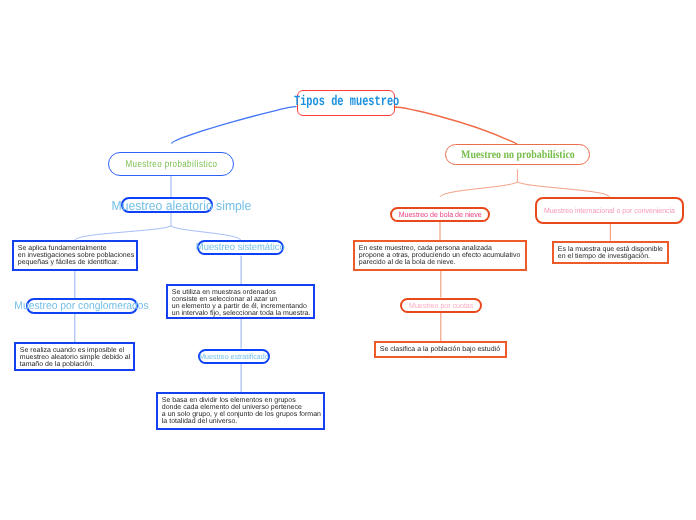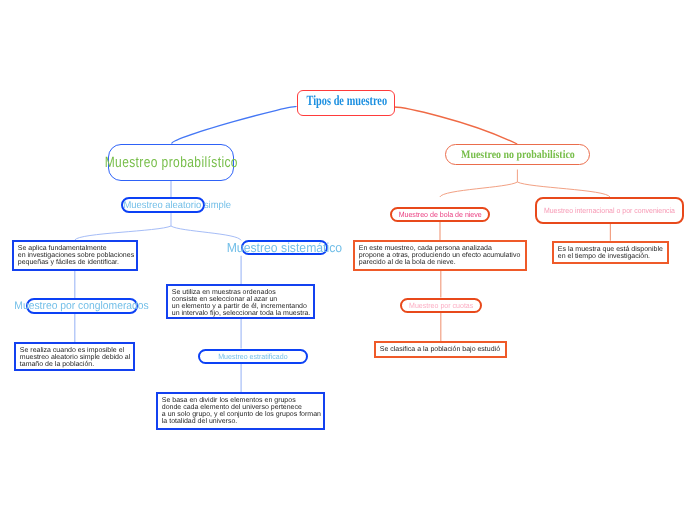--- a/index.html
+++ b/index.html
@@ -5,21 +5,21 @@
 <style>
   html,body{margin:0;padding:0;}
   body{width:696px;height:520px;background:#ffffff;overflow:hidden;position:relative;
        font-family:"DejaVu Sans",sans-serif;-webkit-font-smoothing:antialiased;text-rendering:geometricPrecision;}
   #connectors{position:absolute;left:0;top:0;width:696px;height:520px;pointer-events:none;}
   .node{position:absolute;box-sizing:border-box;background:#ffffff;display:flex;
         align-items:center;justify-content:center;white-space:nowrap;will-change:transform;}
   .note{position:absolute;box-sizing:border-box;background:#ffffff;will-change:transform;}
   .note .ln{white-space:pre;color:#262626;}
   .f-sans{font-family:"Liberation Sans",sans-serif;}
-  .f-sans-bold{font-family:Liberation Serif, serif;font-weight:bold;}
+  .f-sans-bold{font-family:Liberation Mono, monospace;font-weight:bold;}
   .f-serif-bold{font-family:"Liberation Serif",serif;font-weight:bold;}
 </style>
 </head>
 <body>
 
 <svg id="connectors" viewBox="0 0 696 520">
     <path d="M296.5,106.8 C296,103.5 170.3,137.5 171.8,143.6" fill="none" stroke="#4477f5" stroke-width="1.3"></path>
     <path d="M394,107 C403,107 467,120 517.2,144" fill="none" stroke="#ef6a45" stroke-width="1.3"></path>
     <path d="M171,169.5 L171,197" fill="none" stroke="#a6bdf7" stroke-width="1.2"></path>
     <path d="M171.0,213.0 L171.0,226.0" fill="none" stroke="#a6bdf7" stroke-width="1"></path>
@@ -35,36 +35,36 @@
     <path d="M517.4,182.0 C529.0,188.0 605.8,189.2 610.0,197.0" fill="none" stroke="#f2a184" stroke-width="1"></path>
     <path d="M440,212.2 L440,240.2" fill="none" stroke="#f2a184" stroke-width="1.2"></path>
     <path d="M440.8,270.5 L440.8,297.5" fill="none" stroke="#f2a184" stroke-width="1.2"></path>
     <path d="M440.8,312.9 L440.8,341.5" fill="none" stroke="#f2a184" stroke-width="1.2"></path>
     <path d="M610.4,212.2 L610.4,240.8" fill="none" stroke="#f2a184" stroke-width="1.2"></path>
   </svg>
 <div id="nodes">
     <div class="node f-sans-bold" style="left: 296.5px; top: 90px; width: 97.5px; height: 26px; border: 1.6px solid rgb(255, 59, 59); border-radius: 6px; color: rgb(27, 143, 224); font-size: 14px; word-spacing: 0.2px;">
       <span style="display: inline-block; transform: scaleX(0.735); position: relative; top: -0.6px; left: 1px;">Tipos de muestreo</span>
     </div>
-    <div class="node f-sans" style="left: 108px; top: 144px; width: 126px; height: 37px; border: 1.8px solid rgb(46, 98, 247); border-radius: 13px; color: rgb(119, 190, 74); font-size: 15px; letter-spacing: 0.5px;">
+    <div class="node f-sans" style="left: 108px; top: 152px; width: 126px; height: 24px; border: 1.8px solid rgb(46, 98, 247); border-radius: 13px; color: rgb(119, 190, 74); font-size: 10px; letter-spacing: 0.5px;">
       <span style="display: inline-block; transform: scaleX(0.8);">Muestreo probabilístico</span>
     </div>
     <div class="node f-serif-bold" style="left: 444.7px; top: 144px; width: 145.3px; height: 21px; border: 1.8px solid rgb(234, 109, 76); border-radius: 13px; color: rgb(119, 190, 74); font-size: 11.5px;">
       <span style="display: inline-block; transform: scaleX(0.863);">Muestreo no probabilístico</span>
     </div>
-    <div class="node f-sans" style="left: 121px; top: 197px; width: 84px; height: 16px; border: 2px solid rgb(12, 65, 245); border-radius: 8px; color: rgb(115, 191, 232); font-size: 10px; padding-left: 28px;">
+    <div class="node f-sans" style="left: 121px; top: 197px; width: 92px; height: 16px; border: 2px solid rgb(12, 65, 245); border-radius: 8px; color: rgb(115, 191, 232); font-size: 13px; padding-left: 28px;">
       <span style="display: inline-block; transform: scaleX(0.94);">Muestreo aleatorio simple</span>
     </div>
-    <div class="node f-sans" style="left: 197.4px; top: 240.4px; width: 87.4px; height: 15.4px; border: 2px solid rgb(12, 65, 245); border-radius: 8px; color: rgb(115, 191, 232); font-size: 13px; margin-left: 44px;">
+    <div class="node f-sans" style="left: 197.4px; top: 240.4px; width: 87.4px; height: 15.4px; border: 2px solid rgb(12, 65, 245); border-radius: 8px; color: rgb(115, 191, 232); font-size: 10px;">
       <span style="display: inline-block; transform: scaleX(0.94);">Muestreo sistemático</span>
     </div>
     <div class="node f-sans" style="left: 26px; top: 298.2px; width: 112px; height: 15.6px; border: 2px solid rgb(12, 65, 245); border-radius: 8px; color: rgb(115, 191, 232); font-size: 11px;">
       <span style="display: inline-block; transform: scaleX(0.94);">Muestreo por conglomerados</span>
     </div>
-    <div class="node f-sans" style="left: 197.6px; top: 348.5px; width: 110px; height: 15px; border: 2px solid rgb(12, 65, 245); border-radius: 8px; color: rgb(115, 191, 232); font-size: 7.5px;">
+    <div class="node f-sans" style="left: 197.6px; top: 348.5px; width: 72px; height: 15px; border: 2px solid rgb(12, 65, 245); border-radius: 8px; color: rgb(115, 191, 232); font-size: 7.5px;">
       <span style="display: inline-block; transform: scaleX(0.94);">Muestreo estratificado</span>
     </div>
     <div class="node f-sans" style="left: 389.7px; top: 207px; width: 100.2px; height: 15.2px; border: 2px solid rgb(232, 73, 27); border-radius: 8px; color: rgb(234, 63, 128); font-size: 7.5px;">
       <span style="display: inline-block; transform: scaleX(0.94);">Muestreo de bola de nieve</span>
     </div>
     <div class="node f-sans" style="left: 535.3px; top: 197px; width: 149.4px; height: 27px; border: 2px solid rgb(232, 73, 27); border-radius: 8px; color: rgb(247, 154, 181); font-size: 7.5px;">
       <span style="display: inline-block; transform: scaleX(0.93);">Muestreo internacional o por conveniencia</span>
     </div>
     <div class="node f-sans" style="left: 399.9px; top: 297.5px; width: 81.8px; height: 15.4px; border: 2px solid rgb(232, 73, 27); border-radius: 8px; color: rgb(251, 174, 195); font-size: 7.5px;">
       <span style="display: inline-block; transform: scaleX(0.94);">Muestreo por cuotas</span>

